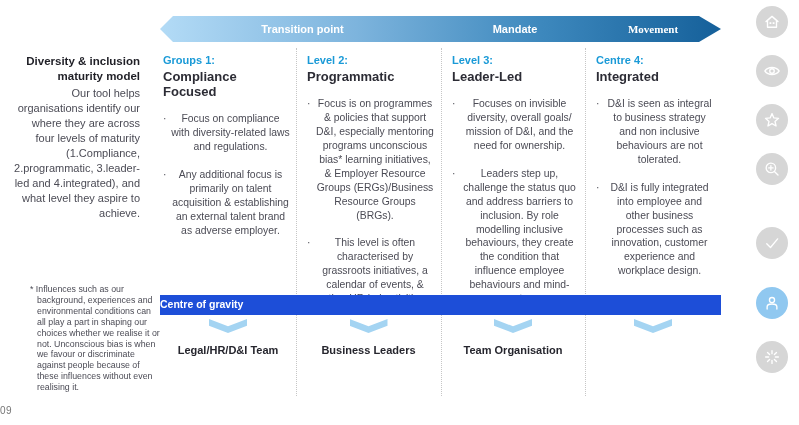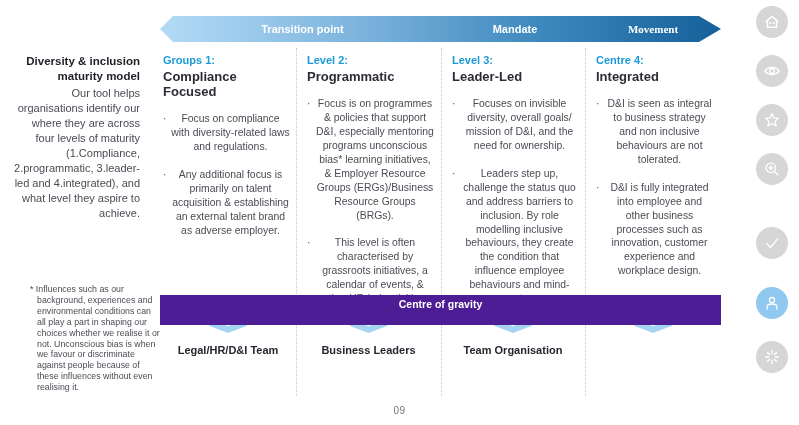--- a/index.html
+++ b/index.html
@@ -51,40 +51,40 @@
   .level-label { font-size:11px; font-weight:bold; color:#1a9ad7; margin-bottom:3px; }
   .level-title { font-size:13px; font-weight:bold; color:#2c2c35; margin-bottom:13px; }
   .bullets { list-style:none;text-align:center; }
   .bullets li {
     position:relative; padding-left:8px; margin-bottom:14px;
     font-size:10.4px; line-height:1.34; color:#4b4b55;
   }
   .bullets li::before { content:"\00B7"; position:absolute; left:0; top:0; color:#4b4b55; }
 
   .gravity-bar {
-    position:absolute; left:0; top:295px; width:561px; height:30px;
-    background:#4c1d95; z-index:2;
-    color:#ffffff; font-weight:bold; font-size:10.5px; text-align:center; line-height:18px;
+    position:absolute; left:0; top:295px; width:561px; height:20px;
+    background:#1d4ed8; z-index:2;
+    color:#ffffff; font-weight:bold; font-size:10.5px; text-align:left; line-height:18px;
   }
 
   .chevrons, .owners {
     position:absolute; left:0; width:561px; display:grid;
     grid-template-columns:136px 145px 144px 136px; z-index:1;
   }
   .chevrons { top:319px; }
   .chevron-cell { display:flex; justify-content:center; }
   .chevron {
     width:38px; height:14px; background:#a4d4f2;
     clip-path:polygon(0 0, 50% 52%, 100% 0, 100% 48%, 50% 100%, 0 48%);
   }
   .owners { top:344px; }
   .owner { text-align:center; font-size:11px; font-weight:bold; color:#26262e; }
 
   .page-number {
-    position:absolute; left:0; right:0; bottom:9px; text-align:center;
+    position:absolute; left:0; right:0; bottom:9px; 
     font-size:10px; color:#767676; letter-spacing:0.5px;
   }
 
   
   .rail-btn {
     position:absolute; left:756px; width:32px; height:32px; border-radius:50%;
     background:#d6d6d6; display:flex; align-items:center; justify-content:center;
     cursor:pointer;
   }
   .rail-btn.active { background:#90c8f0; }

